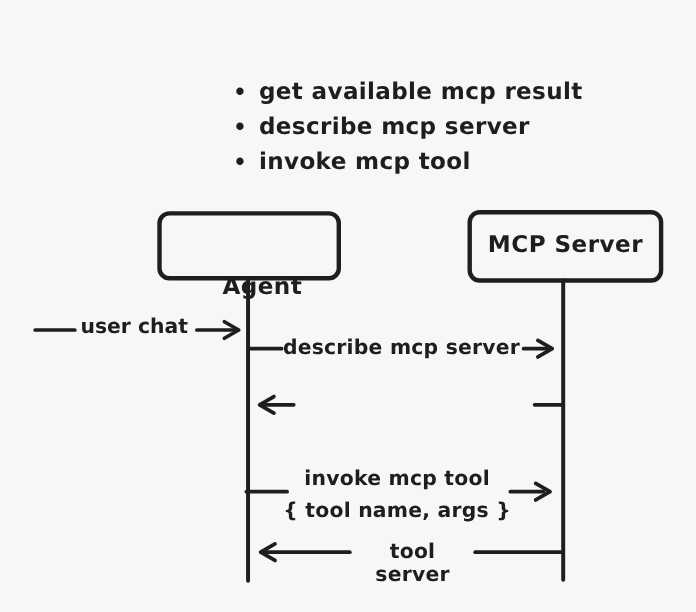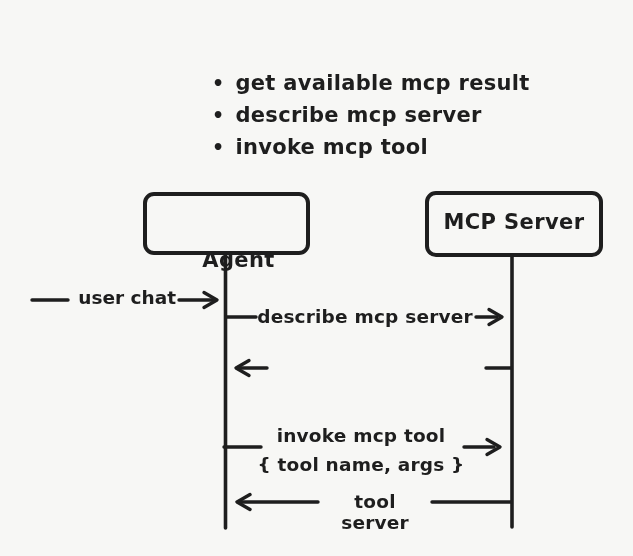--- a/index.html
+++ b/index.html
@@ -60,21 +60,21 @@
   .actor-label.agent { left: 155px; top: 192px; width: 167px; height: 63px; margin-top: 36px; }
   .actor-label.mcp   { left: 425px; top: 191px; width: 178px; height: 62px; }
   .section-label {
     left: 290px; top: 268px; width: 140px;
     text-align: center;
     font-size: 20px;
     letter-spacing: 0.4px;
   }
   .user-chat-label {
     left: 68px; top: 287px; width: 108px;
-    text-align: right;
+    text-align: center;
     font-size: 18.5px;
   }
   .msg-label {
     position: absolute;
     text-align: center;
     font-size: 18.5px;
     font-weight: 700;
     color: #1e1e1e;
     letter-spacing: 0.2px;
   }

